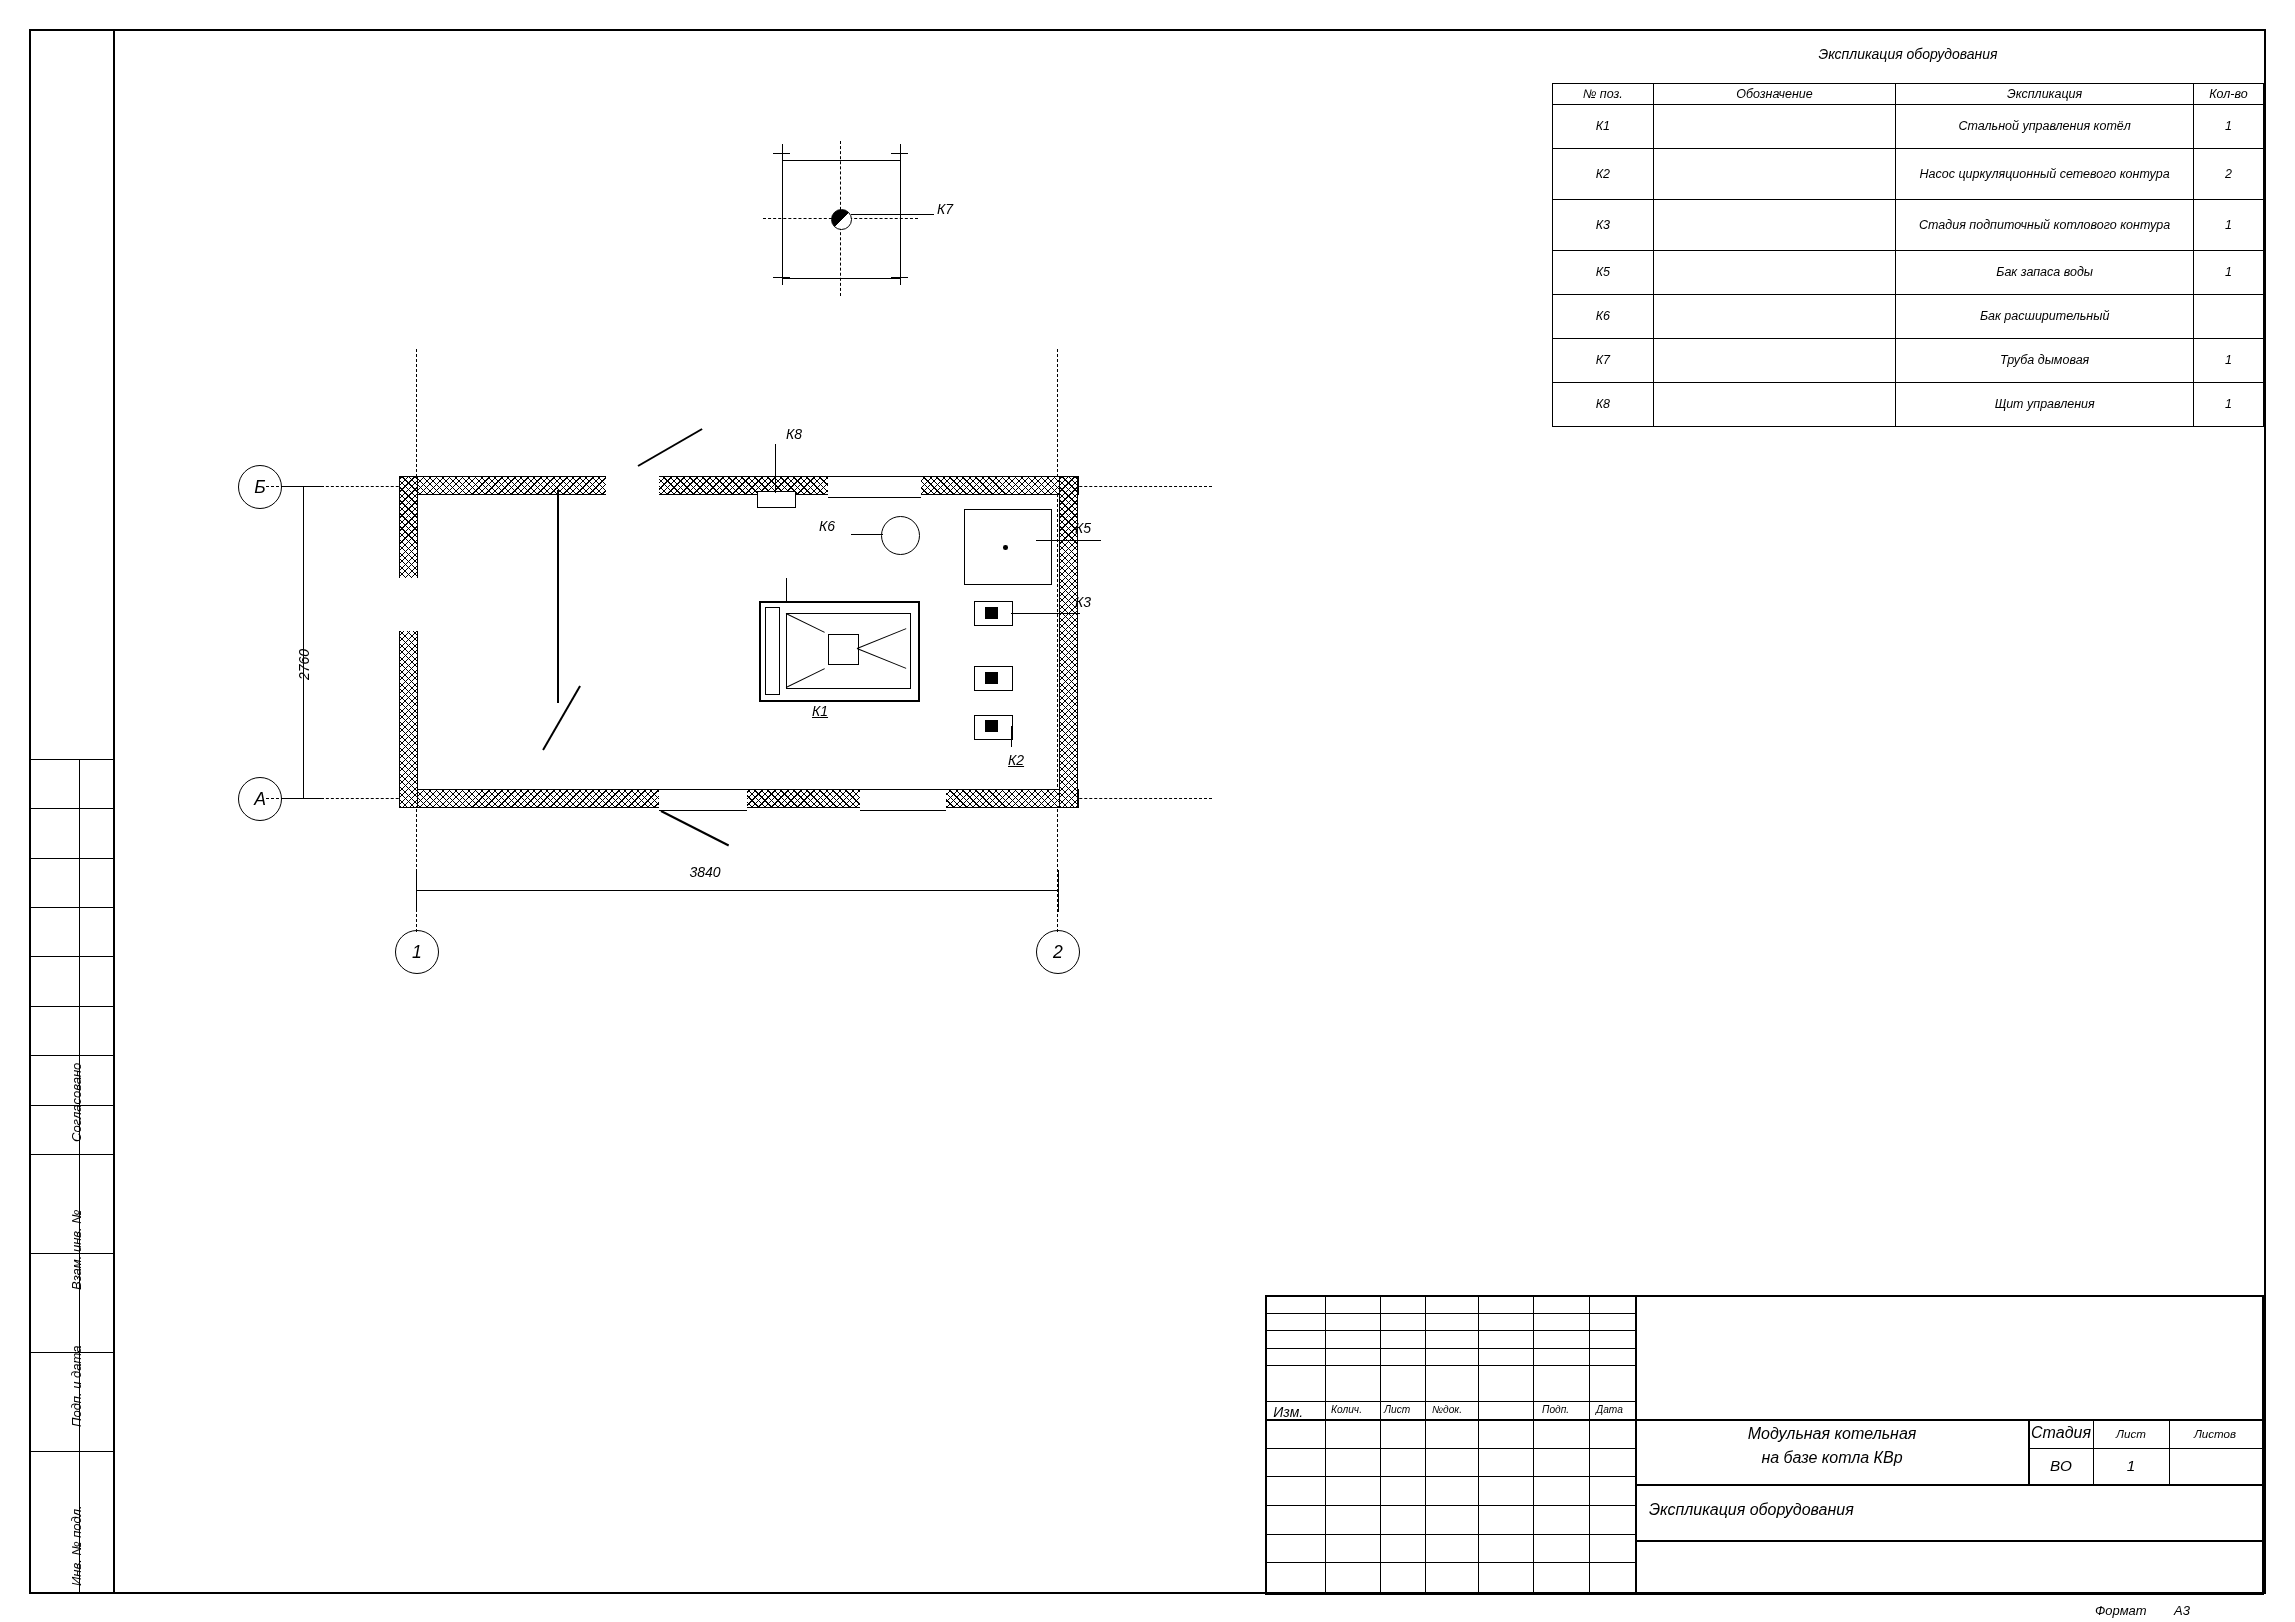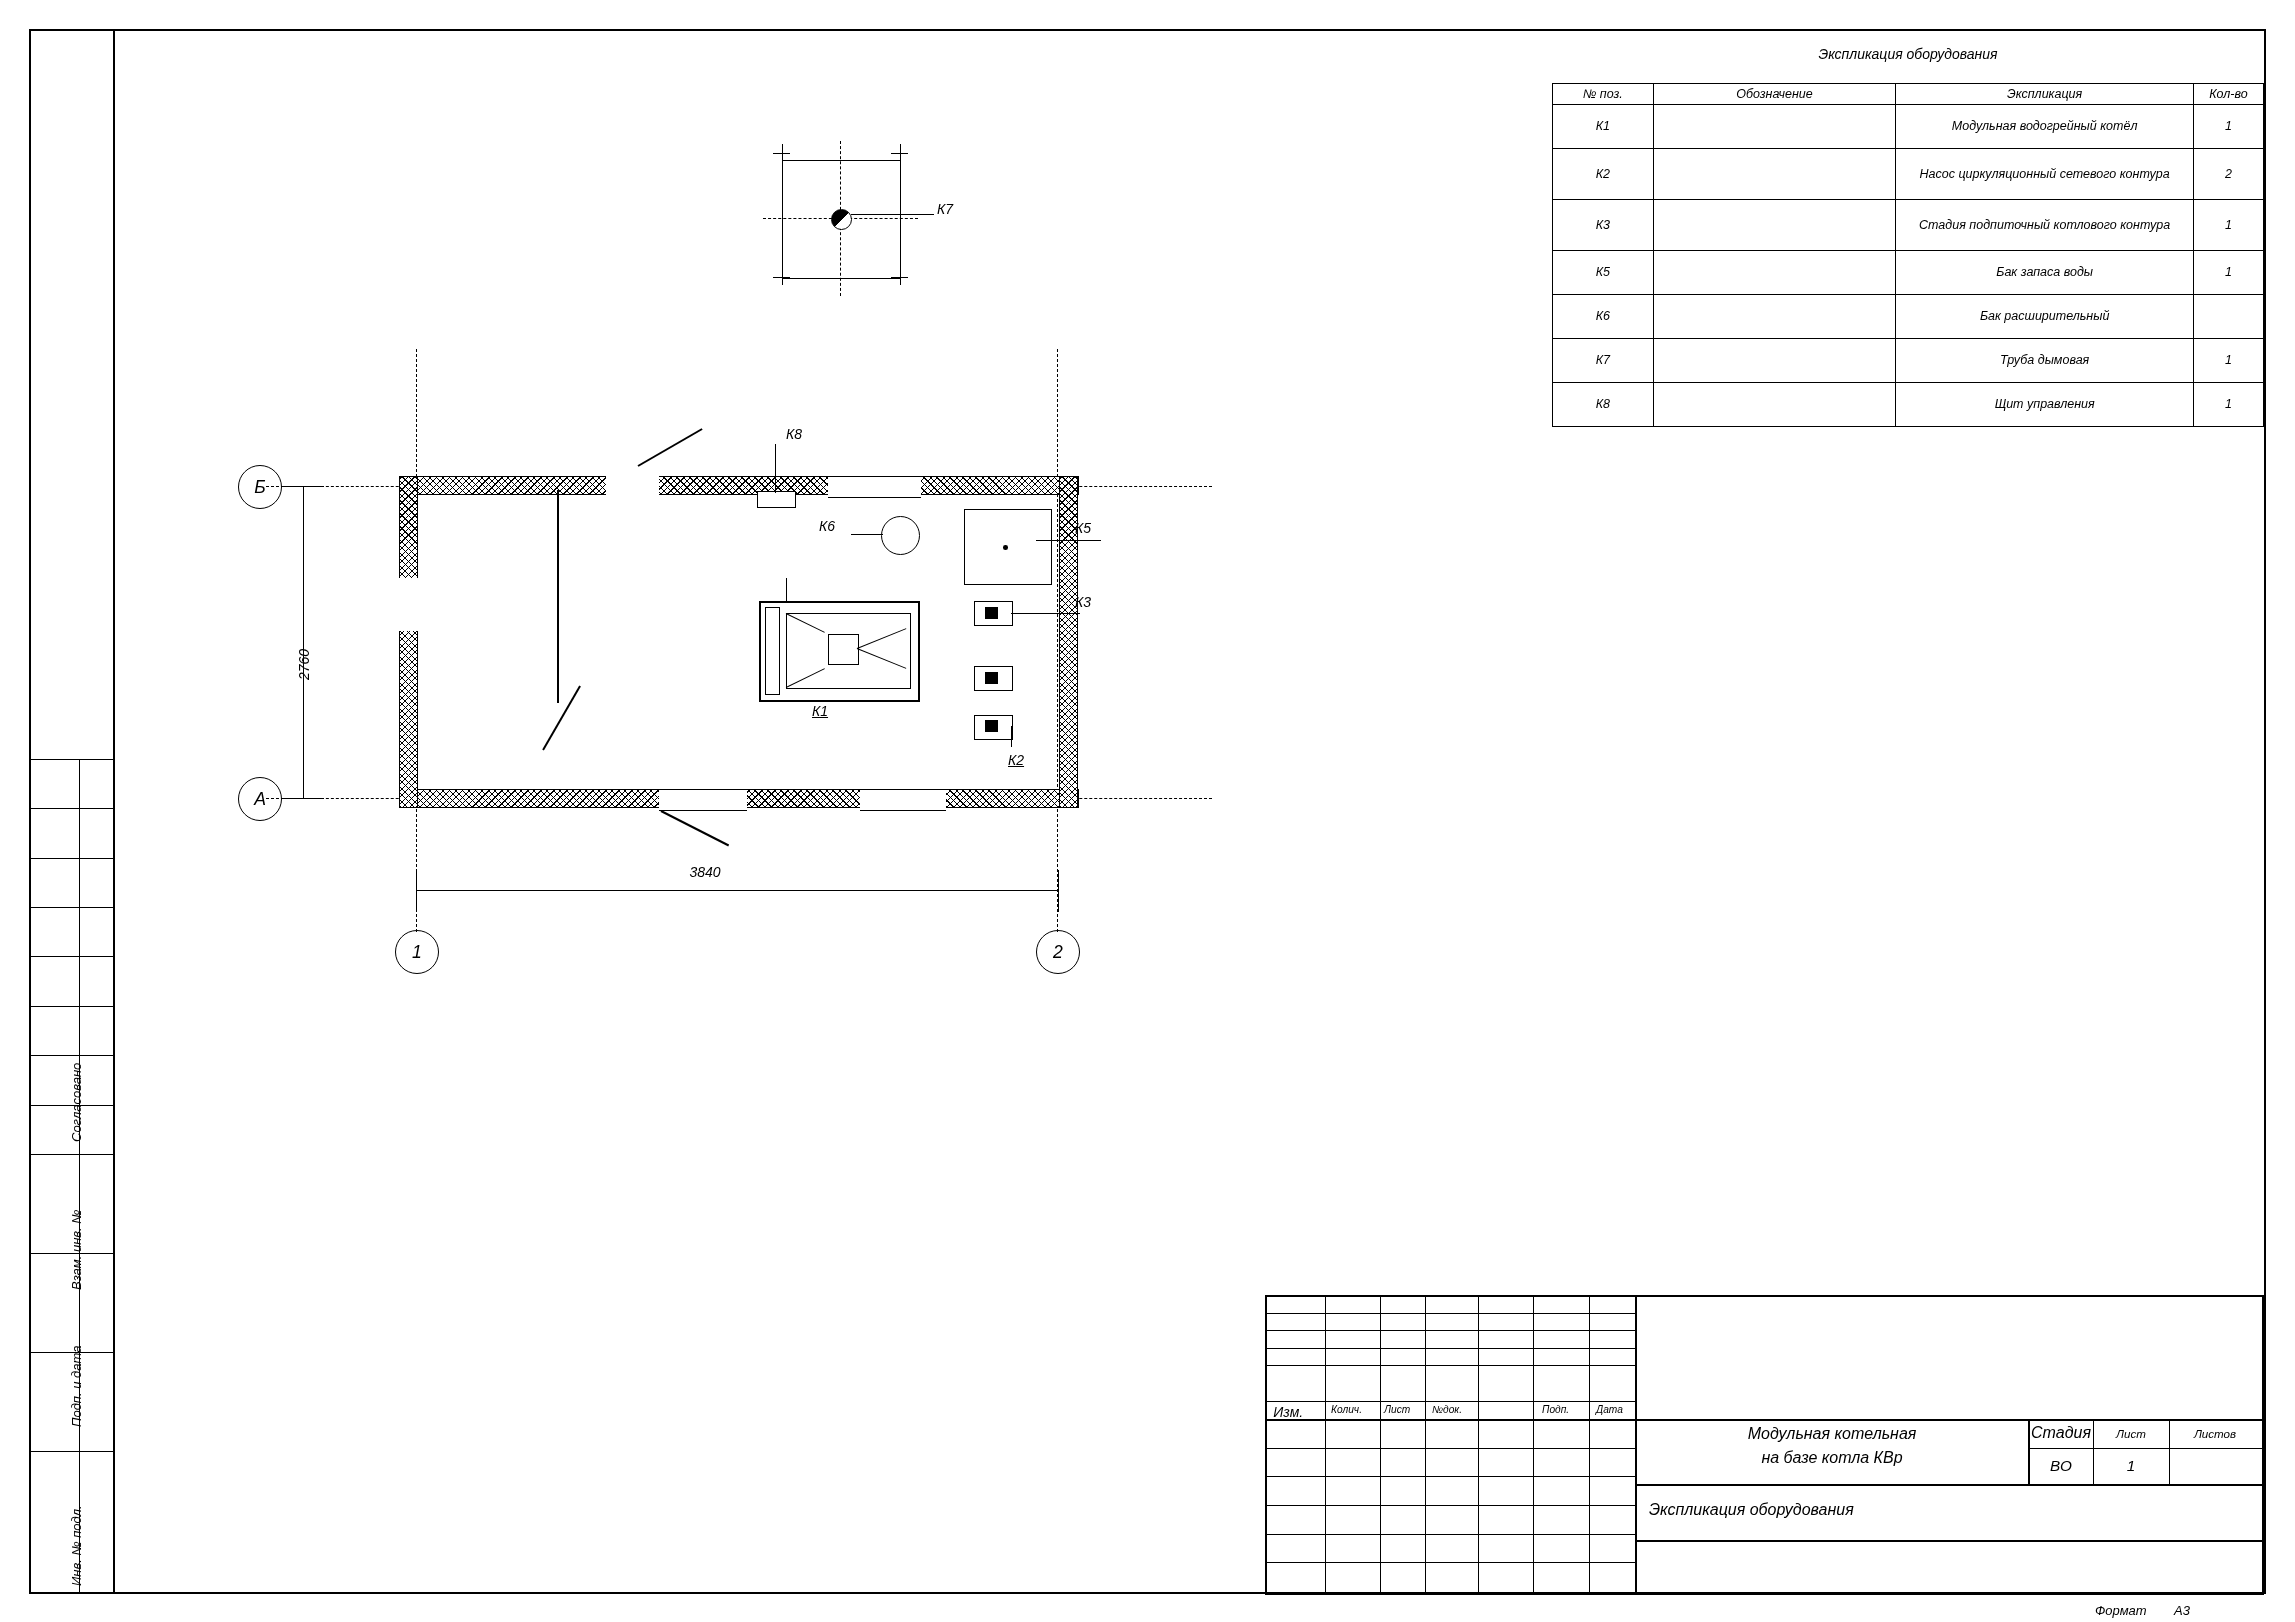--- a/index.html
+++ b/index.html
@@ -74,21 +74,21 @@
         <th class="c-pos">№ поз.</th>
         <th class="c-oboz">Обозначение</th>
         <th class="c-name">Экспликация</th>
         <th class="c-kol">Кол-во</th>
       </tr>
     </thead>
     <tbody>
       <tr style="height:44px;">
         <td>К1</td>
         <td></td>
-        <td>Модульная водогрейный котёл</td>
+        <td>Стальной управления котёл</td>
         <td>1</td>
       </tr>
       <tr style="height:51px;">
         <td>К2</td>
         <td></td>
         <td>Насос циркуляционный сетевого контура</td>
         <td>2</td>
       </tr>
       <tr style="height:51px;">
         <td>К3</td>

